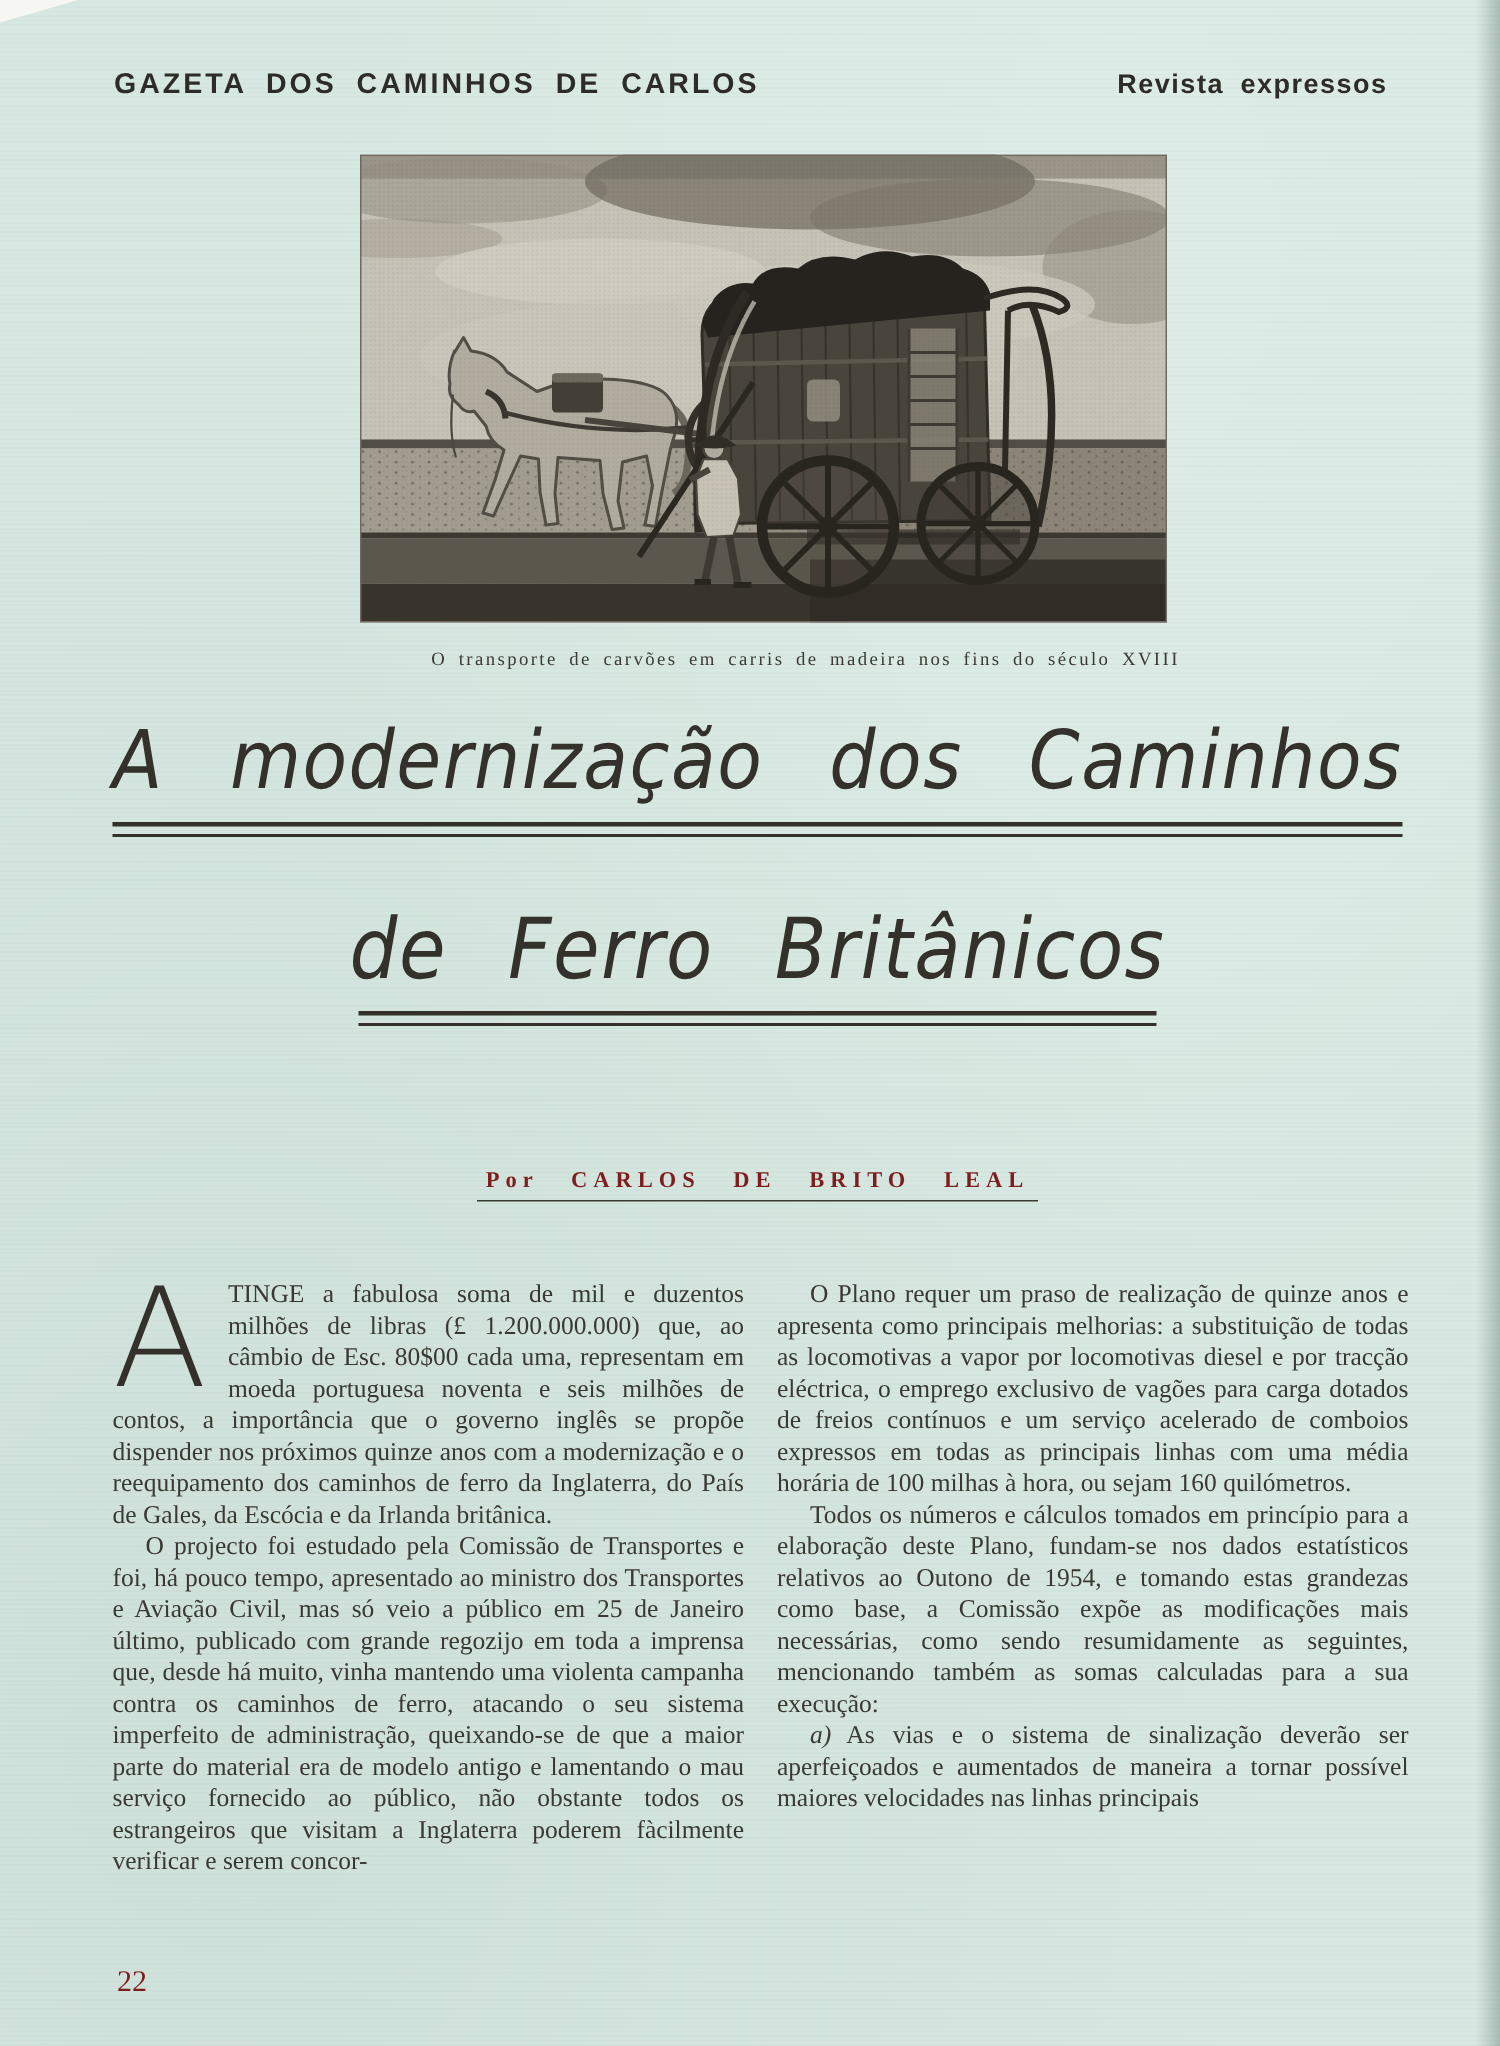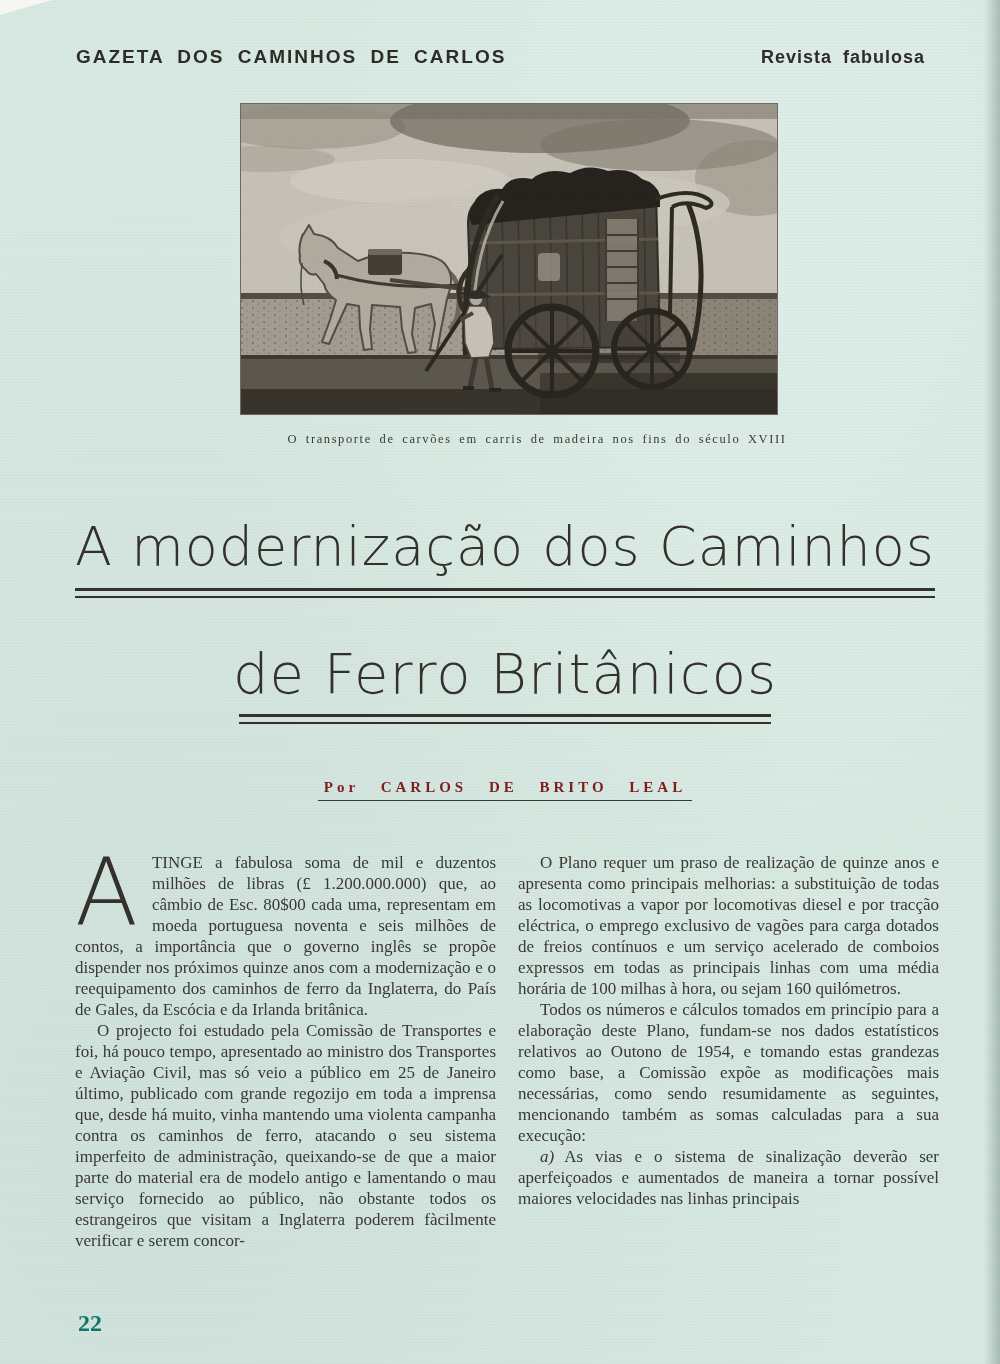--- a/index.html
+++ b/index.html
@@ -39,21 +39,21 @@
   .masthead .right{font-size:18px;font-weight:bold;letter-spacing:1px;word-spacing:5px;}
   
   .figure{position:absolute;top:103px;left:240px;width:594px;}
   .figure svg{display:block;}
   .figure-caption{
     margin-top:17px;text-align:center;
     font-size:12.5px;letter-spacing:1.6px;word-spacing:3px;
     color:#3c3a34;
   }
   
-  .title-block{position:absolute;top:520px;left:75px;width:860px;}
+  .title-block{position:absolute;top:480px;left:75px;width:860px;font-style:italic;}
   .title-line{
     font-family:"DejaVu Sans","Liberation Sans",sans-serif;
     font-weight:200;font-stretch:75%;
     color:#34312c;
     text-align:justify;text-align-last:justify;
     white-space:nowrap;
   }
   .title-line.l1{font-size:54px;line-height:1.0;letter-spacing:1px;}
   .title-line.l2{font-size:56px;line-height:1.0;letter-spacing:1px;padding:0 158px;margin-top:48px;}
   .double-rule{border-top:3px solid #34312c;border-bottom:2px solid #34312c;height:5px;}
@@ -79,33 +79,33 @@
     font-family:"DejaVu Sans","Liberation Sans",sans-serif;
     font-weight:200;font-stretch:75%;
     font-size:92px;line-height:74px;
     padding:4px 14px 0 0;
     color:#34312c;
   }
   .item-marker{font-style:italic;margin-right:10px;}
   
   .page-number{
     position:absolute;left:78px;top:1310px;
-    font-size:24px;font-weight:bold;color:#0f766e;
+    font-size:20px;font-weight:normal;color:#7f1d1d;
   }
 </style>
 </head>
 <body>
 
 <div class="page">
 
   <div class="corner-tear"></div>
 
   <div class="masthead">
     <span class="left">GAZETA DOS CAMINHOS DE CARLOS</span>
-    <span class="right">Revista fabulosa</span>
+    <span class="right">Revista expressos</span>
   </div>
 
   <div class="figure">
     <svg width="538" height="312" viewBox="0 0 538 312" role="img">
       <defs>
         <pattern id="dots" patternUnits="userSpaceOnUse" width="3" height="3">
           <circle cx="1" cy="1" r="0.55" fill="#2a2722" fill-opacity="0.22"></circle>
         </pattern>
         <pattern id="speck" patternUnits="userSpaceOnUse" width="11" height="7">
           <circle cx="2" cy="2" r="0.9" fill="#3c382f" fill-opacity="0.5"></circle>

